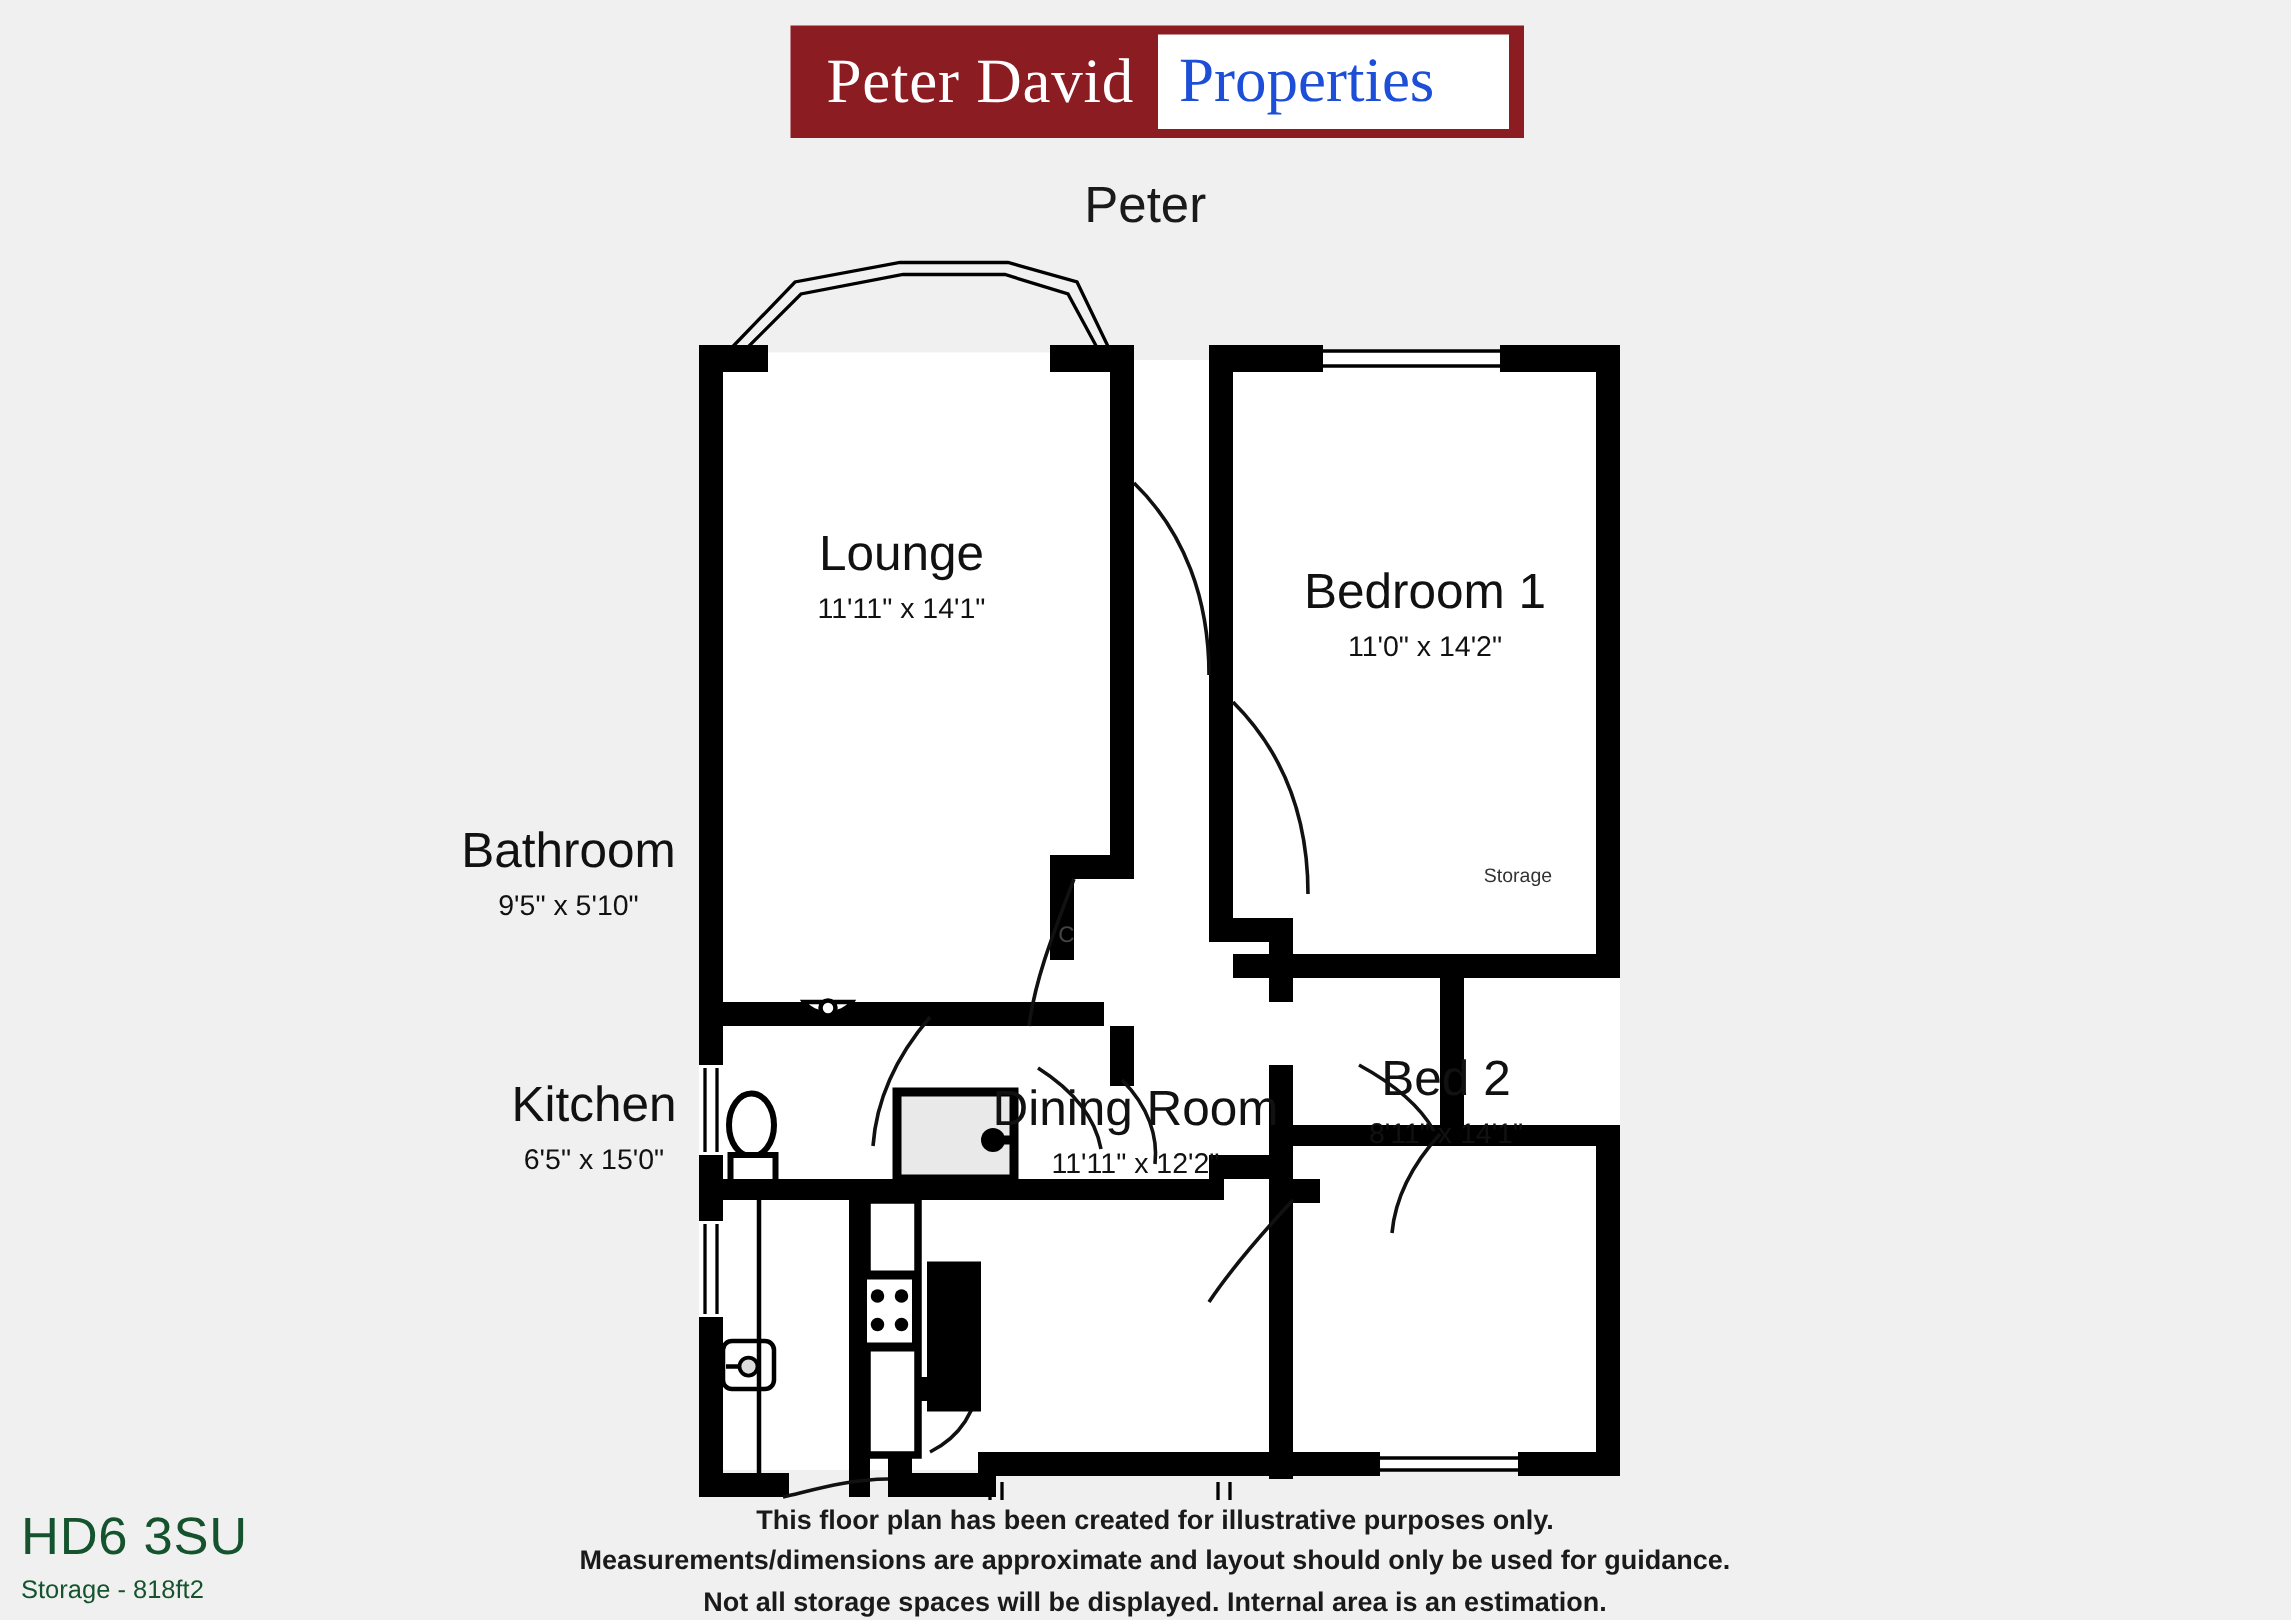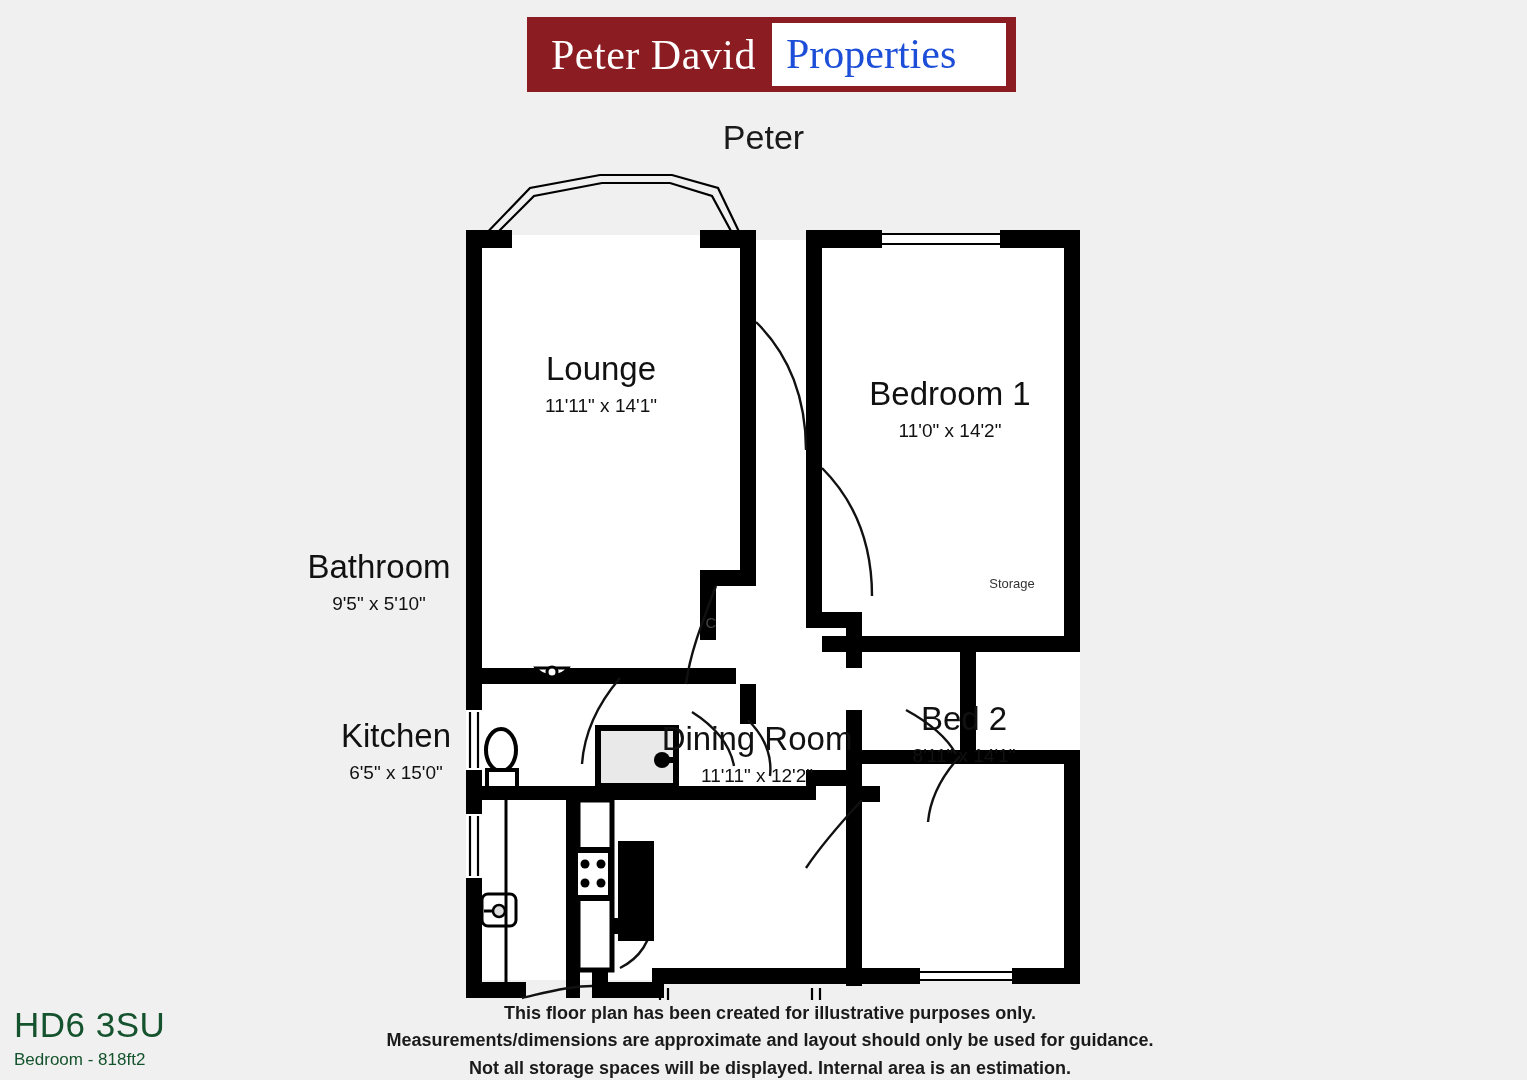--- a/index.html
+++ b/index.html
@@ -343,20 +343,20 @@
 
     <text class="small-label" x="1012" y="438">Storage</text>
     <text class="tiny-label" x="711" y="478">C</text>
   </g>
 
 </svg>
 </div>
 
 <div id="postcode-block">
   <div id="postcode">HD6 3SU</div>
-  <div id="internal-area">Bedroom - 818ft2</div>
+  <div id="internal-area">Storage - 818ft2</div>
 </div>
 
 <div id="disclaimer">
   <div>This floor plan has been created for illustrative purposes only.</div>
   <div>Measurements/dimensions are approximate and layout should only be used for guidance.</div>
   <div>Not all storage spaces will be displayed. Internal area is an estimation.</div>
 </div>
 
 </body></html>

